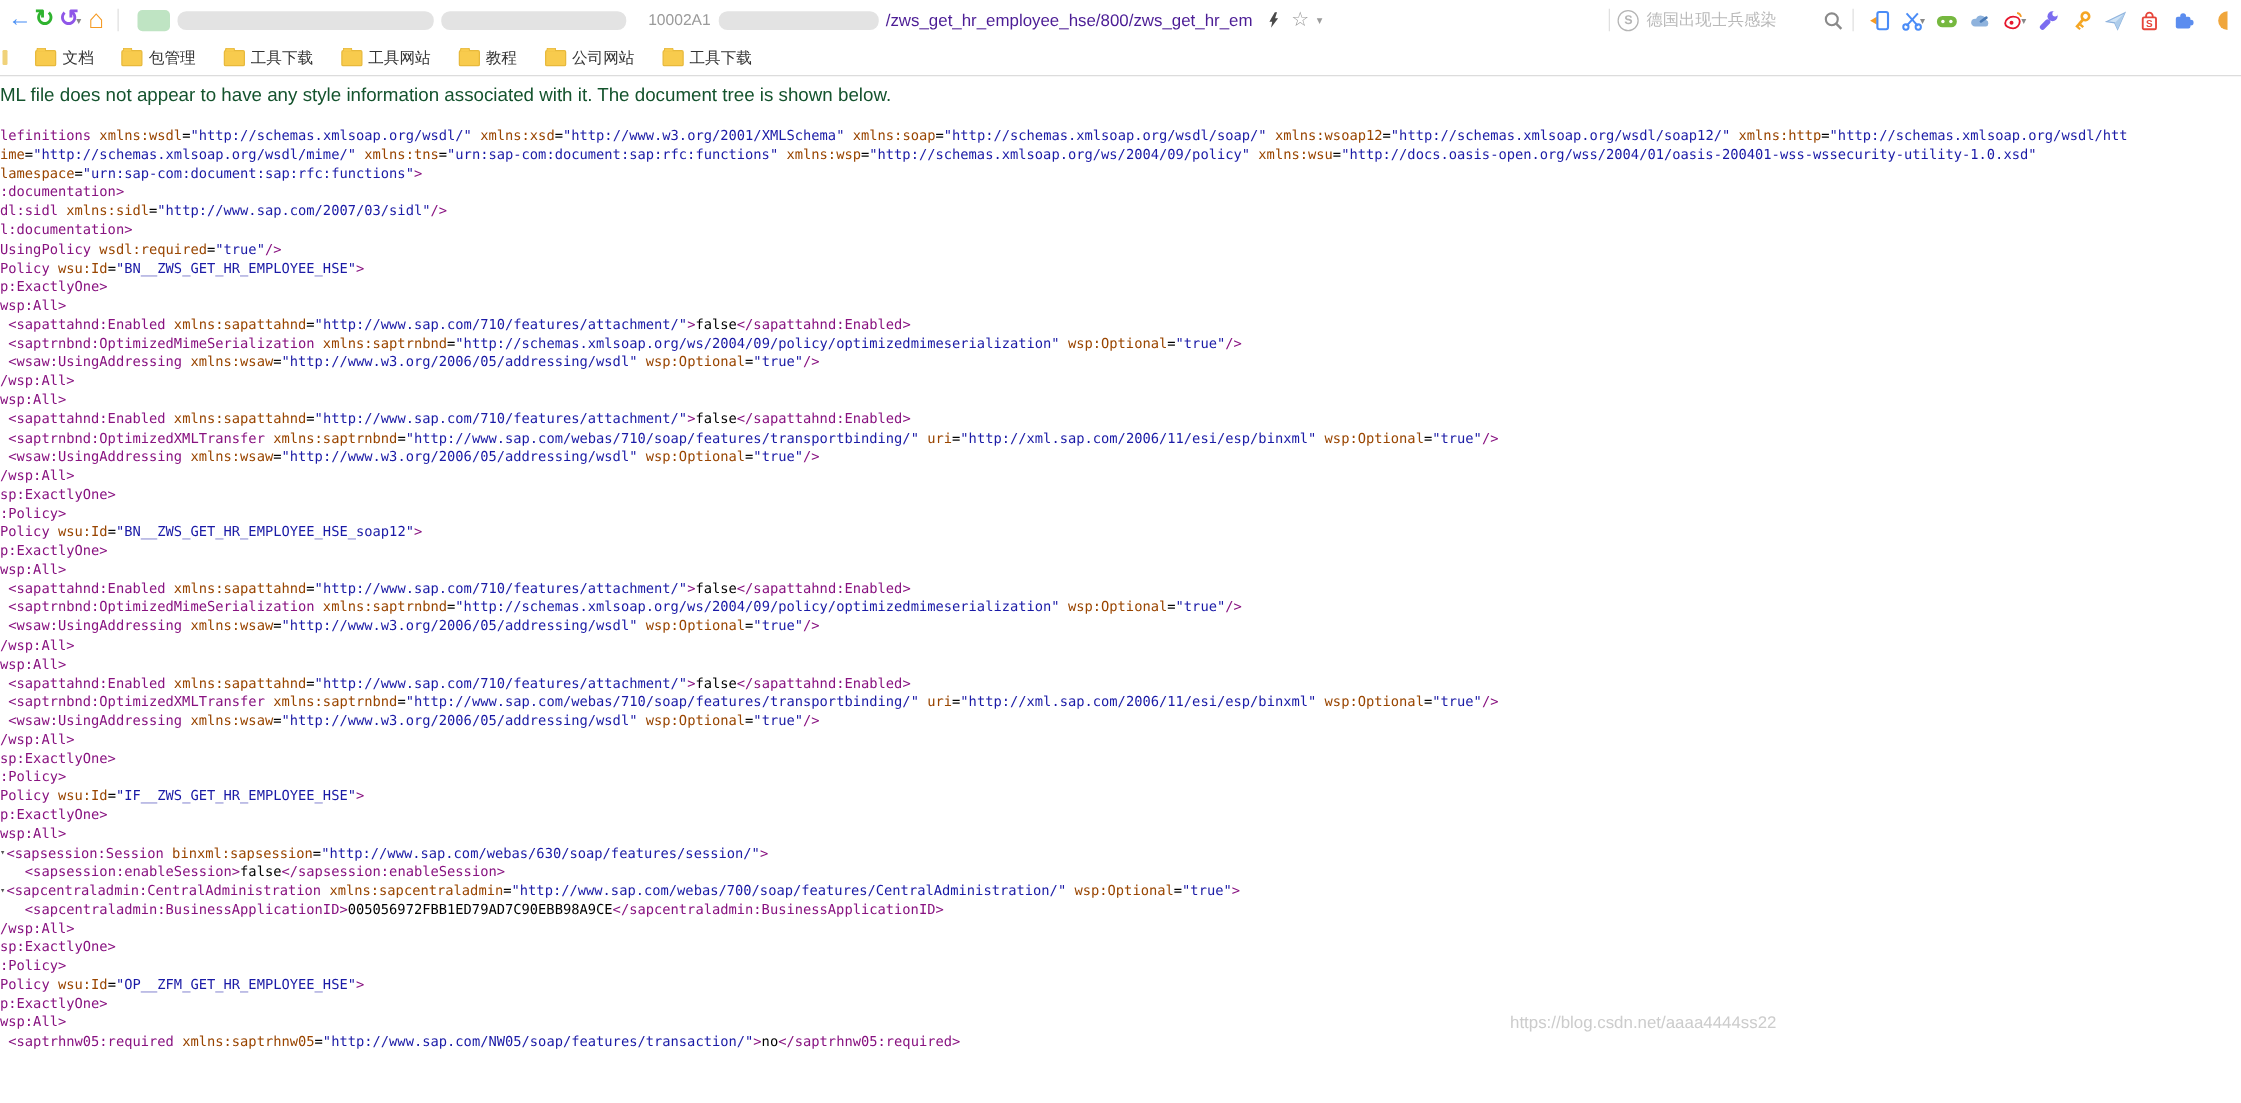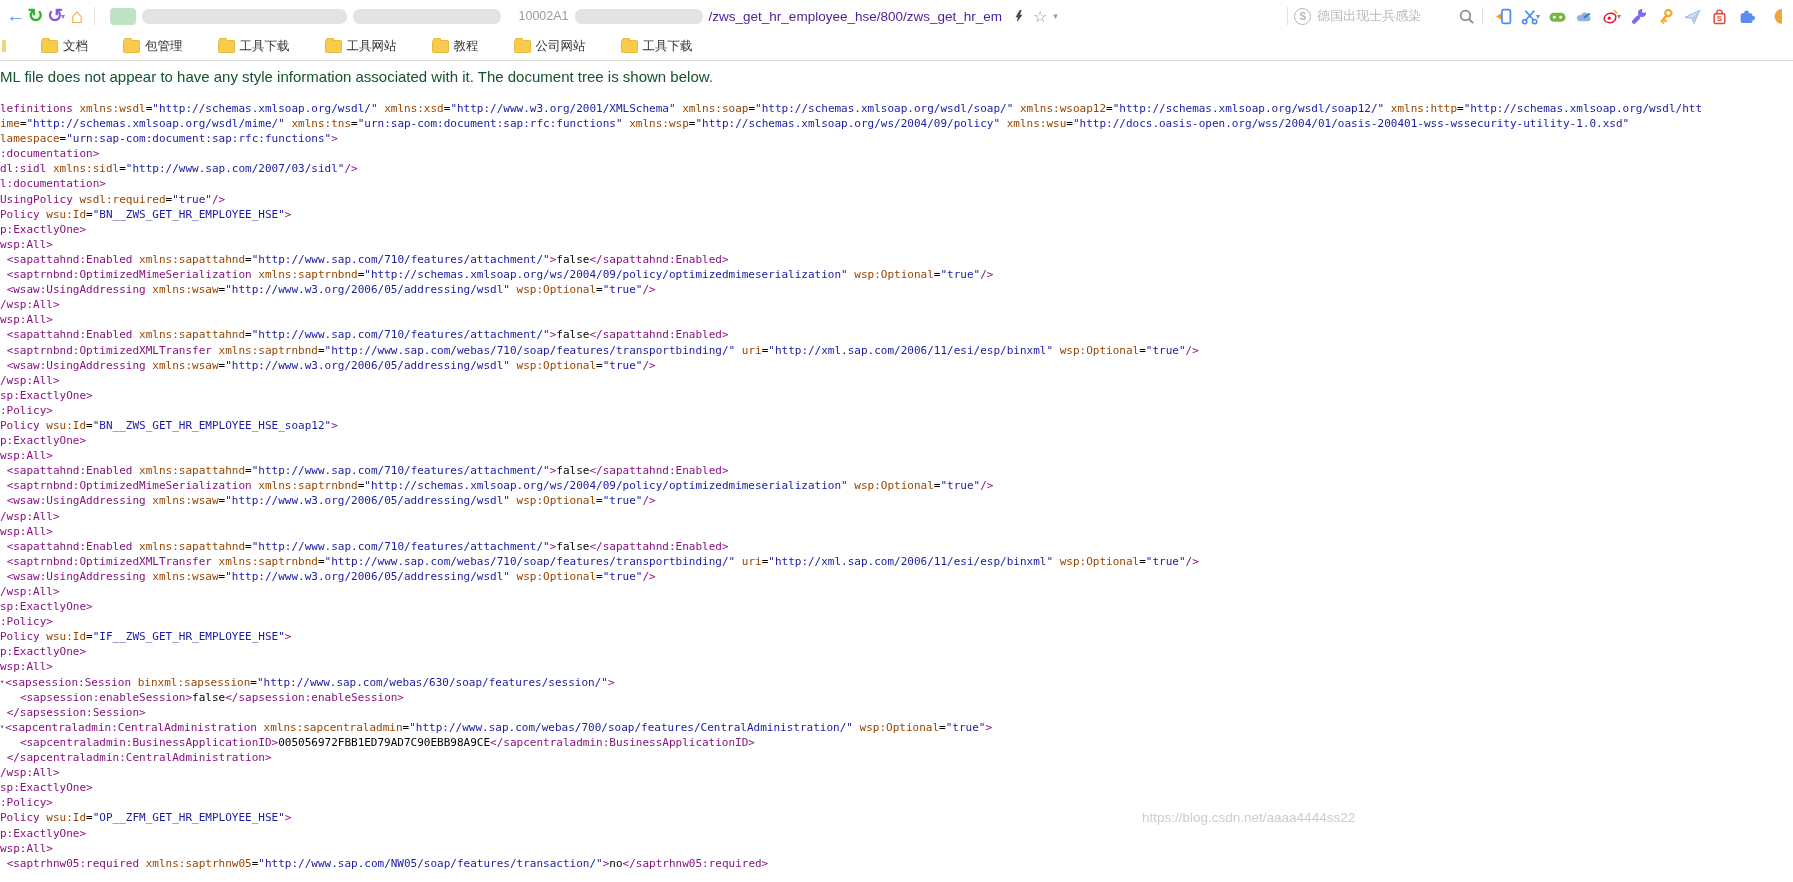--- a/index.html
+++ b/index.html
@@ -30,37 +30,37 @@
   .caret{color:#9b9b9b;font-size:9px;margin:0 3px;cursor:pointer;}
   .hotsearch{display:flex;align-items:center;color:#b9b9b9;font-size:13px;width:215px;}
   .s-logo{width:15px;height:15px;border:1.4px solid #b5b5b5;border-radius:50%;color:#b5b5b5;
           font-size:10px;font-weight:bold;text-align:center;line-height:15px;margin-right:6px;}
   .spacer{flex:1;}
   .iconbtn{width:24px;height:24px;display:flex;align-items:center;justify-content:center;cursor:pointer;}
   .ext-row{display:flex;align-items:center;}
   .ext{width:27px;height:24px;display:flex;align-items:center;justify-content:center;cursor:pointer;flex:0 0 auto;}
   .ext .c{font-size:8px;color:#888;margin-left:-2px;}
   
-  .bookmarks{height:28px;display:flex;align-items:center;padding-left:14px;gap:35px;}
+  .bookmarks{height:28px;display:flex;align-items:center;padding-left:14px;gap:22px;}
   .bm-cut{width:4px;height:12px;background:#f0d27a;border-radius:1px;margin-left:-12px;}
   .bm{display:flex;align-items:center;gap:5px;font-size:12.5px;color:#333;cursor:pointer;}
   .folder{width:15px;height:11px;background:#f8cb4d;border:1px solid #e7b93c;border-radius:1.5px;position:relative;}
   .folder:before{content:"";position:absolute;top:-3px;left:0;width:6px;height:2px;background:#f8cb4d;
                  border:1px solid #e7b93c;border-bottom:none;border-radius:1.5px 1.5px 0 0;}
   
   .content{position:relative;width:100%;}
   .xml-header{font-size:15px;color:#14532d;margin:7px 0 0 0;white-space:nowrap;}
   .xml-tree{margin-top:16px;font-family:"DejaVu Sans Mono", monospace;font-size:11px;}
   .xline{height:15.1px;line-height:15.1px;white-space:pre;}
   .x-g{color:#881280;}
   .x-a{color:#994500;}
   .x-v{color:#1a1aa6;}
   .x-t{color:#000000;}
   .x-m{color:#555;font-size:7px;vertical-align:2px;margin-right:1px;}
-  .watermark{position:absolute;left:1142px;top:742px;color:#cccccc;font-size:13.5px;}
+  .watermark{position:absolute;left:1208px;top:742px;color:#cccccc;font-size:13.5px;}
 </style>
 </head>
 <body>
 
 <div class="chrome">
   <div class="toolbar">
     <span class="navbtn nav-back">←</span>
     <span class="navbtn nav-refresh">↻</span>
     <span class="navbtn nav-undo">↺</span>
     <span class="tiny-caret">▾</span>
@@ -257,24 +257,22 @@
       <div class="xline"><span class="x-t"> </span><span class="x-g">&lt;saptrnbnd:OptimizedXMLTransfer</span><span class="x-a"> xmlns:saptrnbnd</span><span class="x-t">=</span><span class="x-v">"http://www.sap.com/webas/710/soap/features/transportbinding/"</span><span class="x-a"> uri</span><span class="x-t">=</span><span class="x-v">"http://xml.sap.com/2006/11/esi/esp/binxml"</span><span class="x-a"> wsp:Optional</span><span class="x-t">=</span><span class="x-v">"true"</span><span class="x-g">/&gt;</span></div>
       <div class="xline"><span class="x-t"> </span><span class="x-g">&lt;wsaw:UsingAddressing</span><span class="x-a"> xmlns:wsaw</span><span class="x-t">=</span><span class="x-v">"http://www.w3.org/2006/05/addressing/wsdl"</span><span class="x-a"> wsp:Optional</span><span class="x-t">=</span><span class="x-v">"true"</span><span class="x-g">/&gt;</span></div>
       <div class="xline"><span class="x-g">/wsp:All&gt;</span></div>
       <div class="xline"><span class="x-g">sp:ExactlyOne&gt;</span></div>
       <div class="xline"><span class="x-g">:Policy&gt;</span></div>
       <div class="xline"><span class="x-g">Policy</span><span class="x-a"> wsu:Id</span><span class="x-t">=</span><span class="x-v">"IF__ZWS_GET_HR_EMPLOYEE_HSE"</span><span class="x-g">&gt;</span></div>
       <div class="xline"><span class="x-g">p:ExactlyOne&gt;</span></div>
       <div class="xline"><span class="x-g">wsp:All&gt;</span></div>
       <div class="xline"><span class="x-m">▾</span><span class="x-g">&lt;sapsession:Session</span><span class="x-a"> binxml:sapsession</span><span class="x-t">=</span><span class="x-v">"http://www.sap.com/webas/630/soap/features/session/"</span><span class="x-g">&gt;</span></div>
       <div class="xline"><span class="x-t">   </span><span class="x-g">&lt;sapsession:enableSession&gt;</span><span class="x-t">false</span><span class="x-g">&lt;/sapsession:enableSession&gt;</span></div>
-      <div class="xline"><span class="x-t"> </span><span class="x-g">&lt;/sapsession:Session&gt;</span></div>
       <div class="xline"><span class="x-m">▾</span><span class="x-g">&lt;sapcentraladmin:CentralAdministration</span><span class="x-a"> xmlns:sapcentraladmin</span><span class="x-t">=</span><span class="x-v">"http://www.sap.com/webas/700/soap/features/CentralAdministration/"</span><span class="x-a"> wsp:Optional</span><span class="x-t">=</span><span class="x-v">"true"</span><span class="x-g">&gt;</span></div>
       <div class="xline"><span class="x-t">   </span><span class="x-g">&lt;sapcentraladmin:BusinessApplicationID&gt;</span><span class="x-t">005056972FBB1ED79AD7C90EBB98A9CE</span><span class="x-g">&lt;/sapcentraladmin:BusinessApplicationID&gt;</span></div>
-      <div class="xline"><span class="x-t"> </span><span class="x-g">&lt;/sapcentraladmin:CentralAdministration&gt;</span></div>
       <div class="xline"><span class="x-g">/wsp:All&gt;</span></div>
       <div class="xline"><span class="x-g">sp:ExactlyOne&gt;</span></div>
       <div class="xline"><span class="x-g">:Policy&gt;</span></div>
       <div class="xline"><span class="x-g">Policy</span><span class="x-a"> wsu:Id</span><span class="x-t">=</span><span class="x-v">"OP__ZFM_GET_HR_EMPLOYEE_HSE"</span><span class="x-g">&gt;</span></div>
       <div class="xline"><span class="x-g">p:ExactlyOne&gt;</span></div>
       <div class="xline"><span class="x-g">wsp:All&gt;</span></div>
       <div class="xline"><span class="x-t"> </span><span class="x-g">&lt;saptrhnw05:required</span><span class="x-a"> xmlns:saptrhnw05</span><span class="x-t">=</span><span class="x-v">"http://www.sap.com/NW05/soap/features/transaction/"</span><span class="x-g">&gt;</span><span class="x-t">no</span><span class="x-g">&lt;/saptrhnw05:required&gt;</span></div>
     </div>
   <div class="watermark">https://blog.csdn.net/aaaa4444ss22</div>
 </div>

